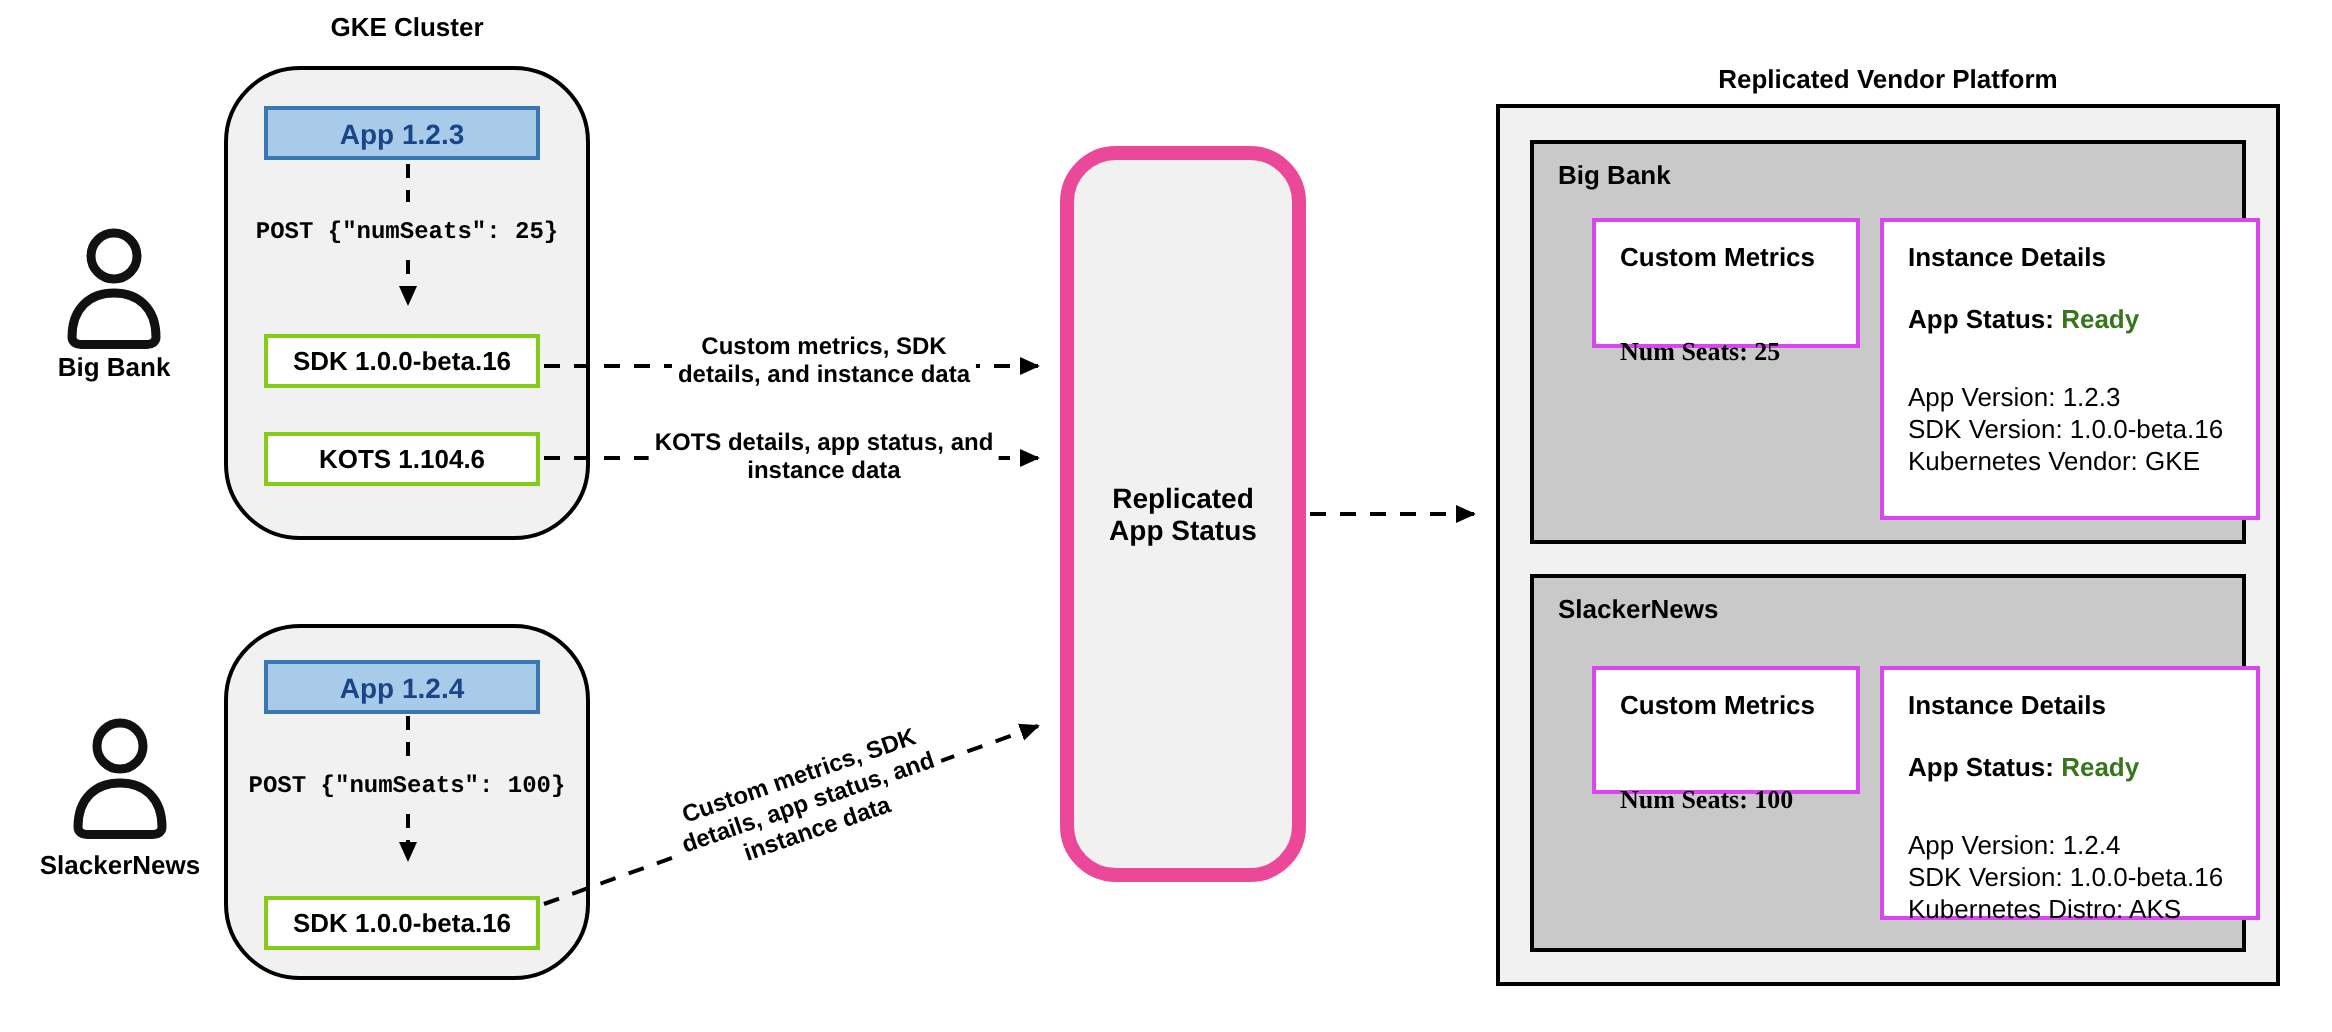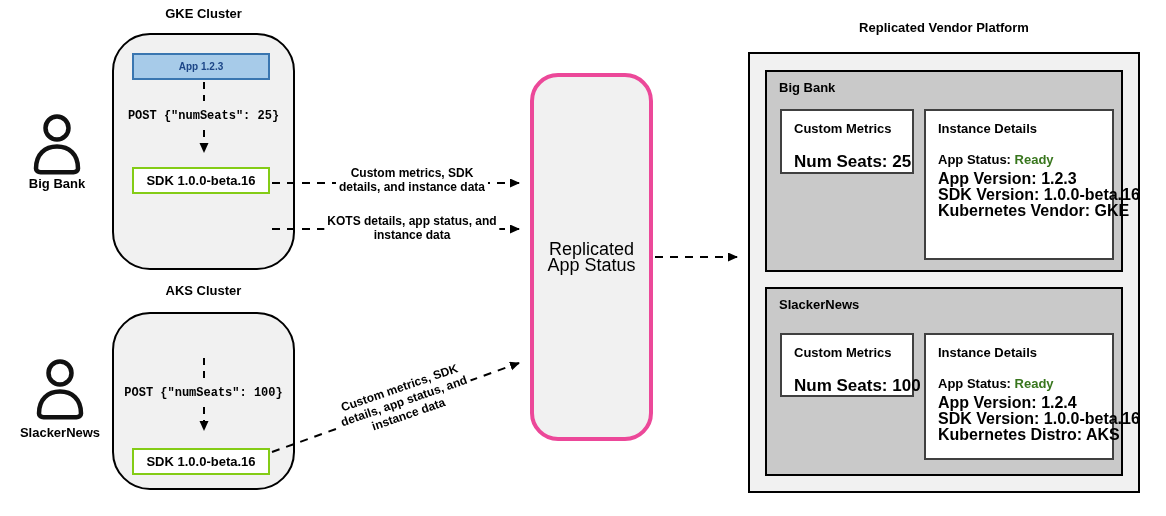--- a/index.html
+++ b/index.html
@@ -15,21 +15,21 @@
   html,body{background:#fff;}
   .canvas{
     position:relative;width:1166px;height:500px;background:#fff;overflow:hidden;
     font-family:"Liberation Sans",sans-serif;color:#000;
   }
   .ctitle{position:absolute;text-align:center;font-weight:bold;font-size:13px;}
   .cluster{position:absolute;background:var(--cluster-fill);border:2px solid #000;border-radius:38px;}
   .appbox{
     position:absolute;display:flex;align-items:center;justify-content:center;
     background:var(--app-fill);border:2px solid var(--app-border);color:var(--app-text);
-    font-weight:bold;font-size:10px;
+    font-weight:bold;font-size:14px;
   }
   .node{
     position:absolute;display:flex;align-items:center;justify-content:center;
     background:#fff;border:2px solid #84cc16;font-weight:bold;font-size:13px;white-space:nowrap;
   }
   .post{
     position:absolute;text-align:center;
     font-family:"Liberation Mono","DejaVu Sans Mono",monospace;
     font-weight:bold;font-size:12px;white-space:nowrap;
   }
@@ -37,46 +37,47 @@
   .usericon{position:absolute;}
   .overlay{position:absolute;left:0;top:0;width:1166px;height:516px;pointer-events:none;}
   .flowlabel{
     position:absolute;transform:translateX(-50%);text-align:center;background:#fff;
     font-weight:bold;font-size:12px;line-height:14px;padding:1px 3px;
   }
   .flowlabel span{display:block;white-space:nowrap;}
   .flowlabel.rot{transform:translate(-50%,-50%) rotate(-19deg);}
   .service{
     position:absolute;display:flex;flex-direction:column;align-items:center;justify-content:center;
-    background:var(--cluster-fill);border:4px solid #ec4899;border-radius:28px;
-    font-weight:normal;font-size:18px;line-height:16px;text-align:center;
+    background:var(--cluster-fill);border:7px solid #ec4899;border-radius:28px;
+    font-weight:bold;font-size:14px;line-height:16px;text-align:center;
   }
   .platform{position:absolute;background:var(--platform-fill);border:2px solid #000;}
   .panel{position:absolute;background:var(--panel-fill);border:2px solid #000;}
   .panelname{position:absolute;left:12px;top:8px;font-weight:bold;font-size:13px;}
-  .wb{position:absolute;background:#fff;border:2px solid #404040;}
+  .wb{position:absolute;background:#fff;border:2px solid #d946ef;margin-left:16px;}
   .wb .t{position:absolute;left:12px;top:10px;font-weight:bold;font-size:13px;white-space:nowrap;}
-  .wb .m{position:absolute;left:12px;top:41px;font-weight:bold;font-size:17px;white-space:nowrap;}
+  .wb .m{position:absolute;left:12px;top:57px;font-weight:bold;font-size:13px;white-space:nowrap;font-family:Liberation Serif, serif;}
   .wb .s{position:absolute;left:12px;top:41px;font-weight:bold;font-size:13px;white-space:nowrap;}
   .wb .s .ready{color:var(--status-ready);}
-  .wb .dl{position:absolute;left:12px;top:60px;font-weight:bold;font-size:16px;line-height:16px;white-space:nowrap;}
+  .wb .dl{position:absolute;left:12px;top:80px;font-weight:normal;font-size:13px;line-height:16px;white-space:nowrap;}
 </style>
 </head>
 <body>
 
 <div class="canvas">
 
   <div class="ctitle" style="left:112px;top:6px;width:183px;">GKE Cluster</div>
   <div class="cluster" style="left:112px;top:33px;width:183px;height:237px;"></div>
   <div class="appbox" style="left:132px;top:53px;width:138px;height:27px;">App 1.2.3</div>
   <div class="post" style="left:112px;top:109px;width:183px;">POST {"numSeats": 25}</div>
   <div class="node" style="left:132px;top:167px;width:138px;height:27px;">SDK 1.0.0-beta.16</div>
+  <div class="node" style="left:132px;top:216px;width:138px;height:27px;">KOTS 1.104.6</div>
 
-  <div class="ctitle" style="left:112px;top:283px;width:183px;">AKS Cluster</div>
   <div class="cluster" style="left:112px;top:312px;width:183px;height:178px;"></div>
+  <div class="appbox" style="left:132px;top:330px;width:138px;height:27px;">App 1.2.4</div>
   <div class="post" style="left:112px;top:386px;width:183px;">POST {"numSeats": 100}</div>
   <div class="node" style="left:132px;top:448px;width:138px;height:27px;">SDK 1.0.0-beta.16</div>
 
   <svg class="usericon" style="left:27px;top:113px;" width="60" height="62" viewBox="0 0 60 62">
     <circle cx="30" cy="15" r="11.5" fill="none" stroke="#111" stroke-width="4.5"></circle>
     <path d="M9 55.5 C9 41 18 33.5 30 33.5 C42 33.5 51 41 51 55.5 C51 58 49 59.2 46.5 59.2 L13.5 59.2 C11 59.2 9 58 9 55.5 Z" fill="none" stroke="#111" stroke-width="4.5" stroke-linejoin="round"></path>
   </svg>
   <div class="ulabel" style="left:57px;top:176px;">Big Bank</div>
 
   <svg class="usericon" style="left:30px;top:358px;" width="60" height="62" viewBox="0 0 60 62">
@@ -113,21 +114,21 @@
     <span>Custom metrics, SDK</span>
     <span>details, app status, and</span>
     <span>instance data</span>
   </div>
 
   <div class="service" style="left:530px;top:73px;width:123px;height:368px;">
     <span>Replicated</span>
     <span>App Status</span>
   </div>
 
-  <div class="ctitle" style="left:748px;top:20px;width:392px;">Replicated Vendor Platform</div>
+  <div class="ctitle" style="left:748px;top:32px;width:392px;">Replicated Vendor Platform</div>
   <div class="platform" style="left:748px;top:52px;width:392px;height:441px;">
 
     <div class="panel" style="left:15px;top:16px;width:358px;height:202px;">
       <div class="panelname">Big Bank</div>
       <div class="wb" style="left:13px;top:37px;width:134px;height:65px;">
         <div class="t">Custom Metrics</div>
         <div class="m">Num Seats: 25</div>
       </div>
       <div class="wb" style="left:157px;top:37px;width:190px;height:151px;">
         <div class="t">Instance Details</div>

